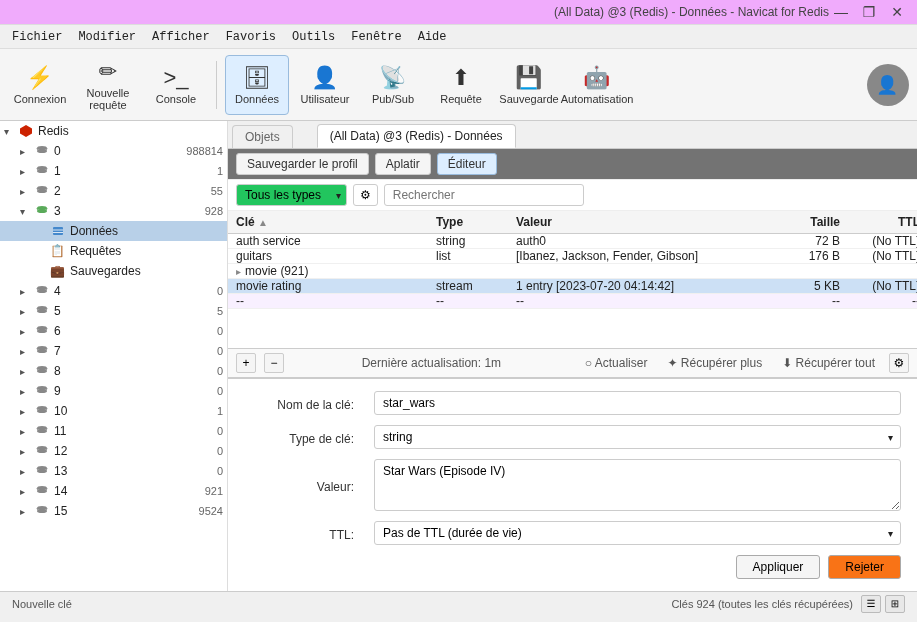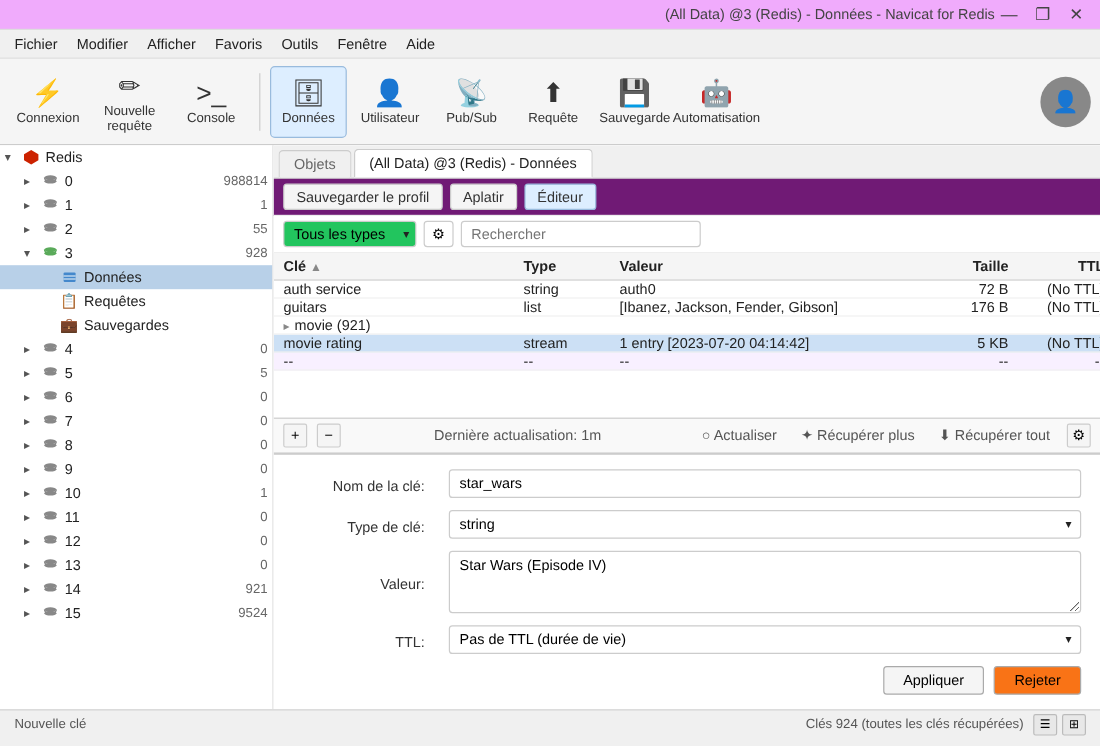--- a/index.html
+++ b/index.html
@@ -6,21 +6,21 @@
     body { font-family: 'Segoe UI', Arial, sans-serif; font-size: 12px; background: #f0f0f0; color: #222; width: 917px; height: 622px; overflow: hidden; }
 
     
     .titlebar { background: #f0abfc; height: 25px; display: flex; align-items: center; justify-content: flex-end; padding: 0 8px; border-bottom: 1px solid #ddd; }
     .titlebar-title { font-size: 12px; color: #444; }
     .titlebar-controls { display: flex; gap: 4px; }
     .titlebar-btn { width: 24px; height: 20px; border: none; background: transparent; cursor: pointer; font-size: 14px; color: #444; display: flex; align-items: center; justify-content: center; border-radius: 3px; }
 
     
     .menubar { background: #f0f0f0; height: 24px; display: flex; align-items: center; padding: 0 4px; border-bottom: 1px solid #ddd; }
-    .menubar-item { padding: 2px 8px; cursor: pointer; font-size: 12px; color: #222; border-radius: 3px; }
+    .menubar-item { padding: 2px 8px; cursor: pointer; font-size: 12px; color: #222; border-radius: 3px; font-family: Liberation Mono, monospace; }
 
     
     .toolbar { background: #f5f5f5; height: 72px; display: flex; align-items: center; padding: 0 8px; gap: 4px; border-bottom: 1px solid #ccc; }
     .toolbar-btn { display: flex; flex-direction: column; align-items: center; justify-content: center; width: 64px; height: 60px; border: none; background: transparent; cursor: pointer; border-radius: 4px; font-size: 11px; color: #333; gap: 2px; }
     .toolbar-btn.active { background: #ddeeff; border: 1px solid #99bbdd; }
     .toolbar-icon { font-size: 22px; }
     .toolbar-divider { width: 1px; height: 48px; background: #ccc; margin: 0 4px; }
     .profile-avatar { width: 42px; height: 42px; border-radius: 50%; background: #888; display: flex; align-items: center; justify-content: center; color: white; font-size: 18px; cursor: pointer; }
 
     
@@ -33,26 +33,26 @@
     .tree-indent { display: inline-block; }
     .tree-arrow { display: inline-block; width: 14px; font-size: 10px; color: #555; }
     .tree-icon { width: 16px; height: 16px; margin-right: 4px; display: inline-flex; align-items: center; justify-content: center; font-size: 12px; }
     .tree-label { flex: 1; font-size: 12px; }
     .tree-count { font-size: 11px; color: #666; margin-left: 4px; }
 
     
     .content { flex: 1; display: flex; flex-direction: column; background: #fff; overflow: hidden; }
 
     
-    .tab-bar { display: flex; background: #f0f0f0; border-bottom: 1px solid #ccc; height: 28px; align-items: flex-end; padding: 0 4px; }
+    .tab-bar { display: flex; background: #f0f0f0; border-bottom: 1px solid #ccc; height: 28px; align-items: flex-end; padding: 0 4px; gap: 22px; }
     .tab { padding: 4px 12px; border: 1px solid #ccc; border-bottom: none; background: #f0f0f0; cursor: pointer; font-size: 12px; border-radius: 4px 4px 0 0; color: #666; margin-right: 2px; }
     .tab.active { background: #fff; color: #222; border-bottom: 1px solid #fff; z-index: 1; }
 
     
-    .data-toolbar { display: flex; align-items: center; padding: 4px 8px; gap: 6px; border-bottom: 1px solid #eee; background: #701a75; }
+    .data-toolbar { display: flex; align-items: center; padding: 4px 8px; gap: 6px; border-bottom: 1px solid #eee; background: #737373; }
     .dt-btn { padding: 3px 10px; border: 1px solid #ccc; background: #f5f5f5; cursor: pointer; border-radius: 3px; font-size: 12px; color: #333; }
     .dt-btn.active { background: #ddeeff; border-color: #99bbdd; }
 
     
     .filter-bar { display: flex; align-items: center; padding: 4px 8px; gap: 6px; border-bottom: 1px solid #eee; background: #fff; }
     .filter-select { padding: 3px 24px 3px 8px; border: 1px solid #ccc; background: #22c55e; border-radius: 3px; font-size: 12px; appearance: none; cursor: pointer; position: relative; }
     .filter-select-wrap { position: relative; display: inline-block; }
     .filter-select-wrap::after { content: '▾'; position: absolute; right: 6px; top: 50%; transform: translateY(-50%); pointer-events: none; font-size: 10px; }
     .filter-gear { padding: 3px 6px; border: 1px solid #ccc; background: #fff; border-radius: 3px; cursor: pointer; font-size: 12px; }
     .filter-search { flex: 1; max-width: 200px; padding: 3px 8px; border: 1px solid #ccc; border-radius: 3px; font-size: 12px; }

